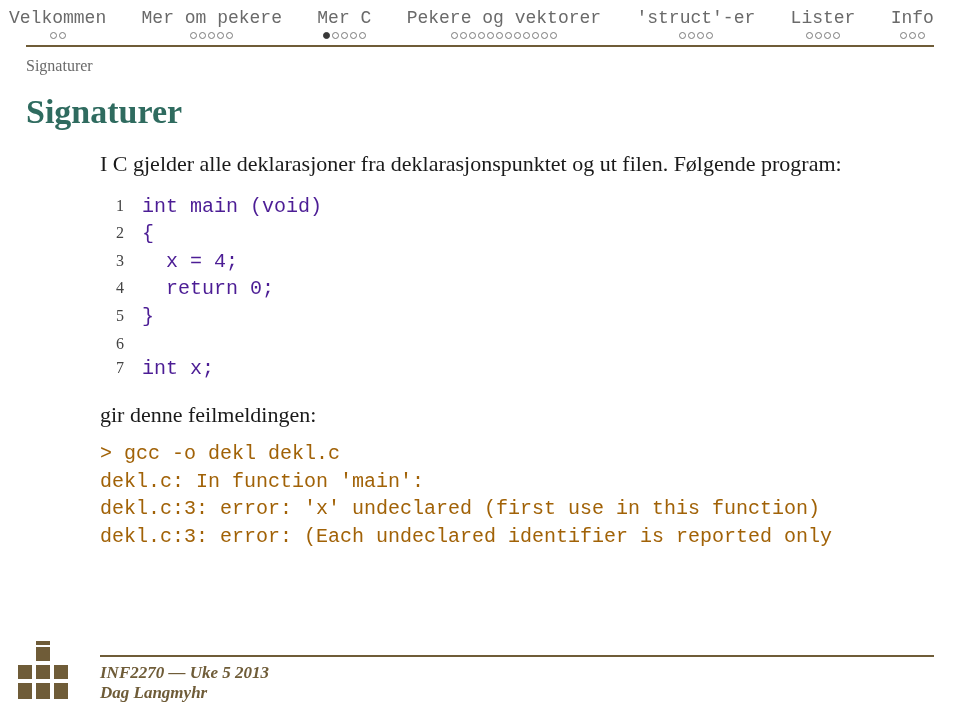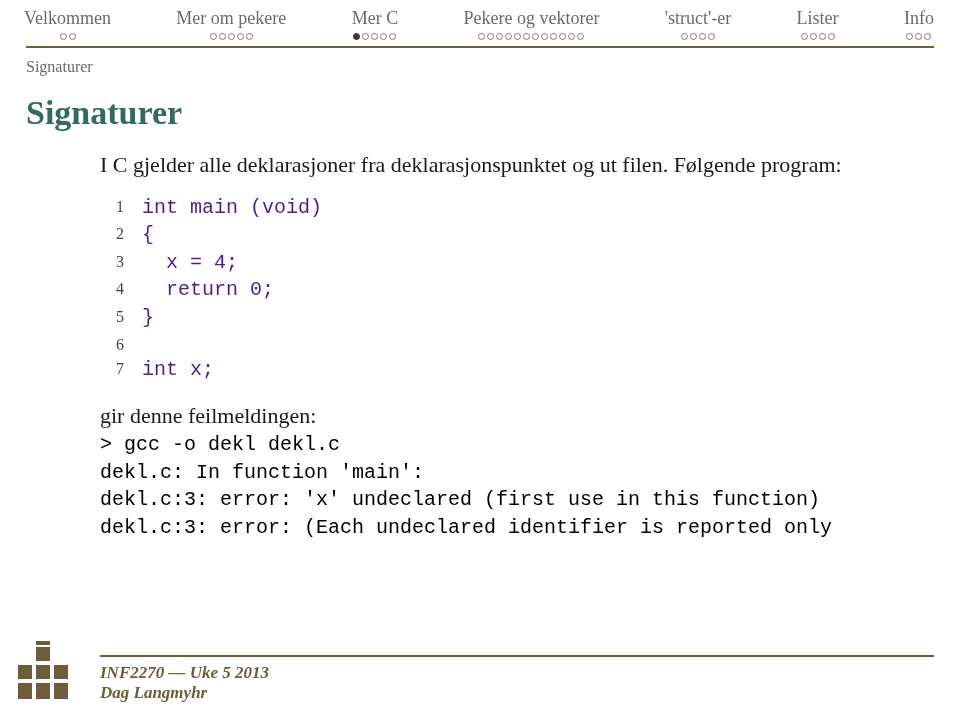--- a/index.html
+++ b/index.html
@@ -9,23 +9,24 @@
     height: 719px;
     background: #ffffff;
     font-family: Georgia, "Times New Roman", serif;
     color: #1a1a1a;
     position: relative;
     overflow: hidden;
   }
   .nav {
     display: flex;
     justify-content: space-between;
-    padding: 8px 26px 0 24px;
+    padding: 8px 26px 0 9px;
     font-size: 18px;
     color: #6a6a6a;
+    font-family: Liberation Mono, monospace;
   }
   .nav-item {
     display: flex;
     flex-direction: column;
     align-items: center;
     gap: 4px;
   }
   .nav-label { white-space: nowrap; }
   .dots { display: flex; gap: 2px; }
   .dot {
@@ -76,24 +77,25 @@
     color: #444;
     font-family: Georgia, serif;
     padding-top: 2px;
   }
   .codetext { white-space: pre; color: #4c1d95; }
   .para2 {
     margin-top: 18px;
     font-size: 22px;
   }
   .errblock {
+    margin-top: 10px;
     font-family: "Courier New", Courier, monospace;
     font-size: 20px;
     line-height: 1.38;
-    color: #000000;
+    color: #a16207;
     white-space: pre;
     margin-left: 0;
   }
   .footer {
     position: absolute;
     left: 0;
     bottom: 16px;
     width: 100%;
   }
   .footer-hr {

